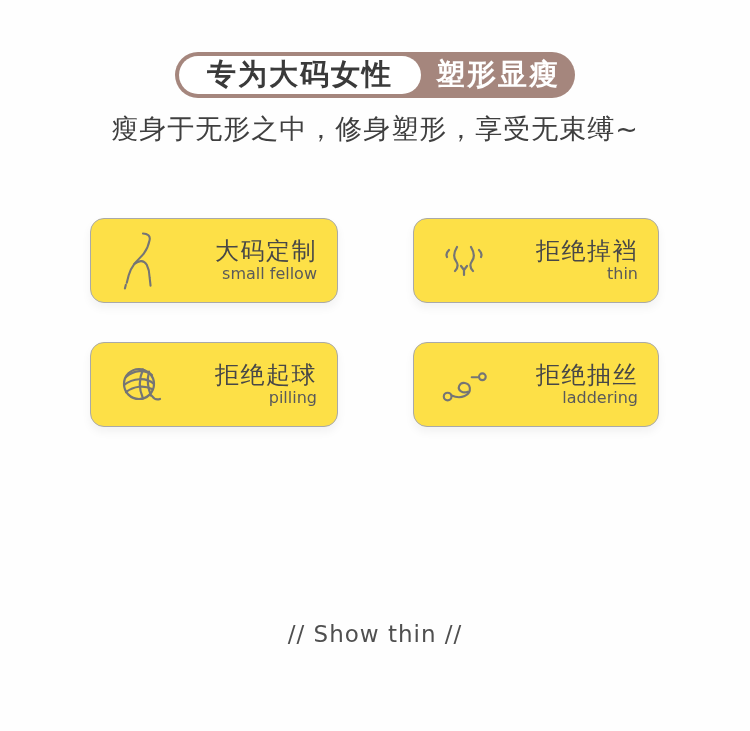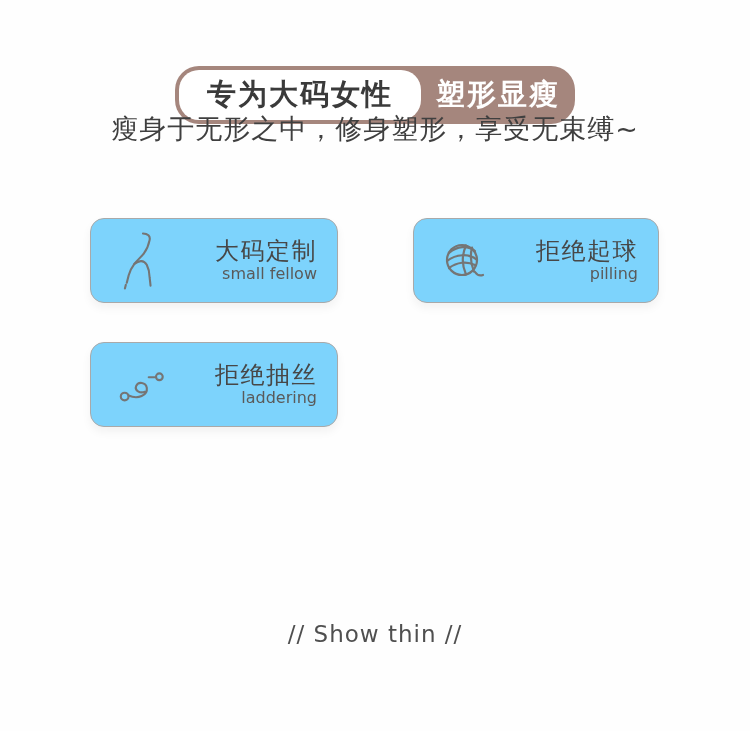--- a/index.html
+++ b/index.html
@@ -6,23 +6,22 @@
   body{
     width:750px;height:731px;
     background:#fefefe;
     font-family:"DejaVu Sans","Liberation Sans",sans-serif;
     position:relative;overflow:hidden;
     color:#444;
   }
   
   .header-pill{
     position:absolute;top:52px;left:50%;transform:translateX(-50%);
-    width:400px;height:58px;border-radius:24px;
+    width:400px;height:46px;border-radius:24px;
     background:#a5867d;
-    margin-top:14px;
   }
   .pill-left{
     position:absolute;left:4px;top:4px;bottom:4px;width:242px;
     background:#ffffff;border-radius:20px;
     display:flex;align-items:center;justify-content:center;
     font-size:29px;font-weight:600;color:#3a3a3a;letter-spacing:2px;
   }
   .pill-right{
     position:absolute;left:246px;right:0;top:0;bottom:0;
     display:flex;align-items:center;justify-content:center;
@@ -34,21 +33,21 @@
     letter-spacing:1px;
   }
   
   .grid{
     position:absolute;top:218px;left:90px;
     display:grid;grid-template-columns:248px 246px;
     column-gap:75px;row-gap:39px;
   }
   .card{
     height:85px;box-sizing:border-box;
-    background:#7dd3fc;border:1.5px solid #a9a9a9;border-radius:14px;
+    background:#fde047;border:1.5px solid #a9a9a9;border-radius:14px;
     box-shadow:0 5px 10px rgba(0,0,0,0.05);
     display:flex;align-items:center;
   }
   .card-icon{
     width:74px;flex:0 0 74px;margin-left:14px;
     display:flex;align-items:center;justify-content:center;
     color:#757575;
   }
   .card-icon svg{stroke:currentColor;fill:none;stroke-width:2.2;
     stroke-linecap:round;stroke-linejoin:round;}
@@ -80,20 +79,35 @@
         <path d="M12,35 c5,-4 10,-4 13,1 c2,4 3,9 3,13 l1,9"></path>
         <path d="M3,57 l-1,4"></path>
       </svg>
     </div>
     <div class="card-text">
       <div class="card-title">大码定制</div>
       <div class="card-sub">small fellow</div>
     </div>
   </div>
 
+  <div class="card">
+    <div class="card-icon">
+      <svg width="48" height="42" viewBox="0 0 48 40">
+        <path d="M8,9 c-2,2 -3,5 -2,7"></path>
+        <path d="M16,6 c-3,5 -4,10 -1,14 c2,3 2,7 -1,10"></path>
+        <path d="M30,6 c3,5 4,10 1,14 c-2,3 -2,7 1,10"></path>
+        <path d="M38,9 c2,2 3,5 2,7"></path>
+        <path d="M20,25 l3,4 l3,-4 M23,29 v5"></path>
+      </svg>
+    </div>
+    <div class="card-text">
+      <div class="card-title">拒绝掉裆</div>
+      <div class="card-sub">thin</div>
+    </div>
+  </div>
 
   <div class="card">
     <div class="card-icon">
       <svg width="48" height="48" viewBox="0 0 48 48">
         <circle cx="21" cy="23" r="15"></circle>
         <path d="M8,16 c8,-7 19,-8 26,-2"></path>
         <path d="M6,24 c9,-7 22,-8 30,-1"></path>
         <path d="M8,31 c8,-6 18,-7 26,-3"></path>
         <path d="M25,8.5 c-4,9 -4,20 0,29"></path>
         <path d="M31,10.5 c-2,8 -1,17 2,24"></path>

